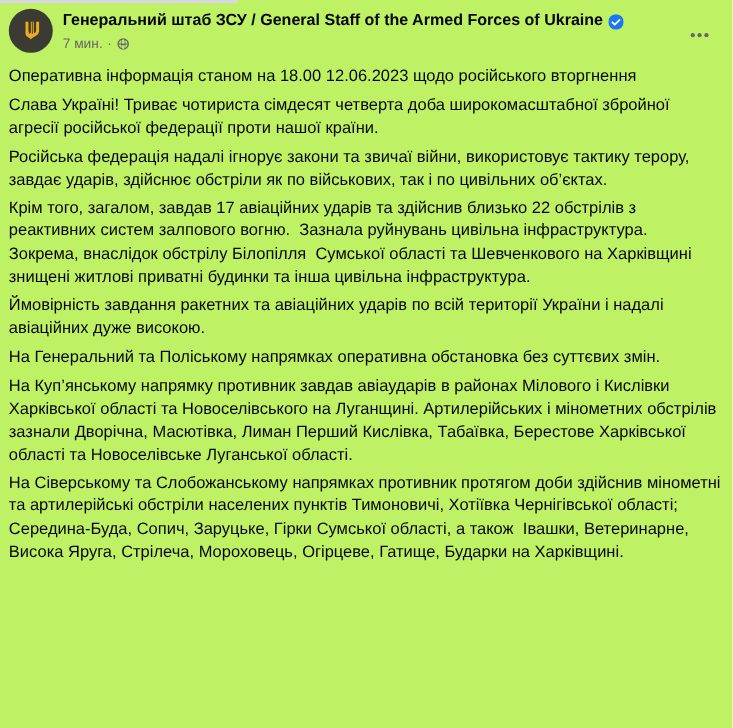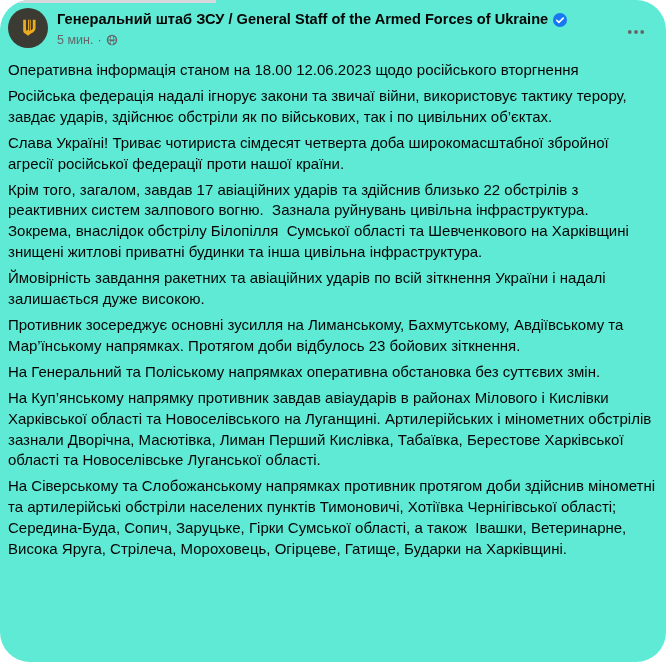--- a/index.html
+++ b/index.html
@@ -1,23 +1,22 @@
 <!DOCTYPE html>
 <html><head>
 <meta charset="utf-8">
 <style>
   html,body{margin:0;padding:0;background:#ffffff;}
   .post{
     position:relative;
     width:666px;height:662px;
-    background:#5eead4;
+    background:#bef264;
     overflow:hidden;
     font-family:"Liberation Sans","DejaVu Sans",sans-serif;
     color:#050505;
-    border-radius:30px;
   }
   .crop-strip{
     position:absolute;top:0;left:0;width:216px;height:3px;
     background:#d6d8dc;
   }
   
   .post-header{
     display:flex;
     align-items:flex-start;
     padding:8px 14px 0 8px;
@@ -103,21 +102,21 @@
       <div class="name-row">
         <span class="page-name">Генеральний штаб ЗСУ / General Staff of the Armed Forces of Ukraine</span>
         <span class="verified">
           <svg viewBox="0 0 16 16" aria-hidden="true">
             <circle cx="8" cy="8" r="8" fill="#1877f2"></circle>
             <path d="M4.2 8.3l2.5 2.5 5-5" stroke="#ffffff" stroke-width="1.9" fill="none" stroke-linecap="round" stroke-linejoin="round"></path>
           </svg>
         </span>
       </div>
       <div class="meta-row">
-        <span>5 мин.</span>
+        <span>7 мин.</span>
         <span class="meta-sep">·</span>
         <span class="globe">
           <svg viewBox="0 0 16 16" aria-hidden="true">
             <path d="M8 1a7 7 0 100 14A7 7 0 008 1zm5.4 6.3h-2.5a10.6 10.6 0 00-.9-4 5.6 5.6 0 013.4 4zM8 14.6c-.7 0-1.9-1.9-2.1-5h4.2c-.2 3.1-1.4 5-2.1 5zM5.9 7.3c.2-3.1 1.4-5 2.1-5s1.9 1.9 2.1 5H5.9zM6 3.3a10.6 10.6 0 00-.9 4H2.6a5.6 5.6 0 013.4-4zM2.6 8.7h2.5c.1 1.5.4 2.9.9 4a5.6 5.6 0 01-3.4-4zm7.4 4c.5-1.1.8-2.5.9-4h2.5a5.6 5.6 0 01-3.4 4z" fill="#65676b"></path>
           </svg>
         </span>
       </div>
     </div>
 
     <button class="more-button">
@@ -126,22 +125,21 @@
           <circle cx="3.8" cy="10" r="1.9"></circle>
           <circle cx="10" cy="10" r="1.9"></circle>
           <circle cx="16.2" cy="10" r="1.9"></circle>
         </svg>
       </span>
     </button>
   </div>
 
   <div class="post-body">
     <p>Оперативна інформація станом на 18.00 12.06.2023 щодо російського вторгнення</p>
+    <p>Слава Україні! Триває чотириста сімдесят четверта доба широкомасштабної збройної агресії російської федерації проти нашої країни.</p>
     <p>Російська федерація надалі ігнорує закони та звичаї війни, використовує тактику терору, завдає ударів, здійснює обстріли як по військових, так і по цивільних об’єктах.</p>
-    <p>Слава Україні! Триває чотириста сімдесят четверта доба широкомасштабної збройної агресії російської федерації проти нашої країни.</p>
     <p>Крім того, загалом, завдав 17 авіаційних ударів та здійснив близько 22 обстрілів з реактивних систем залпового вогню.  Зазнала руйнувань цивільна інфраструктура. Зокрема, внаслідок обстрілу Білопілля  Сумської області та Шевченкового на Харківщині знищені житлові приватні будинки та інша цивільна інфраструктура.</p>
-    <p>Ймовірність завдання ракетних та авіаційних ударів по всій зіткнення України і надалі залишається дуже високою.</p>
-    <p>Противник зосереджує основні зусилля на Лиманському, Бахмутському, Авдіївському та Мар’їнському напрямках. Протягом доби відбулось 23 бойових зіткнення.</p>
+    <p>Ймовірність завдання ракетних та авіаційних ударів по всій території України і надалі авіаційних дуже високою.</p>
     <p>На Генеральний та Поліському напрямках оперативна обстановка без суттєвих змін.</p>
     <p>На Куп’янському напрямку противник завдав авіаударів в районах Мілового і Кислівки Харківської області та Новоселівського на Луганщині. Артилерійських і мінометних обстрілів зазнали Дворічна, Масютівка, Лиман Перший Кислівка, Табаївка, Берестове Харківської області та Новоселівське Луганської області.</p>
     <p>На Сіверському та Слобожанському напрямках противник протягом доби здійснив мінометні та артилерійські обстріли населених пунктів Тимоновичі, Хотіївка Чернігівської області; Середина-Буда, Сопич, Заруцьке, Гірки Сумської області, а також  Івашки, Ветеринарне, Висока Яруга, Стрілеча, Мороховець, Огірцеве, Гатище, Бударки на Харківщині.</p>
   </div>
 </div>
 
 </body></html>

